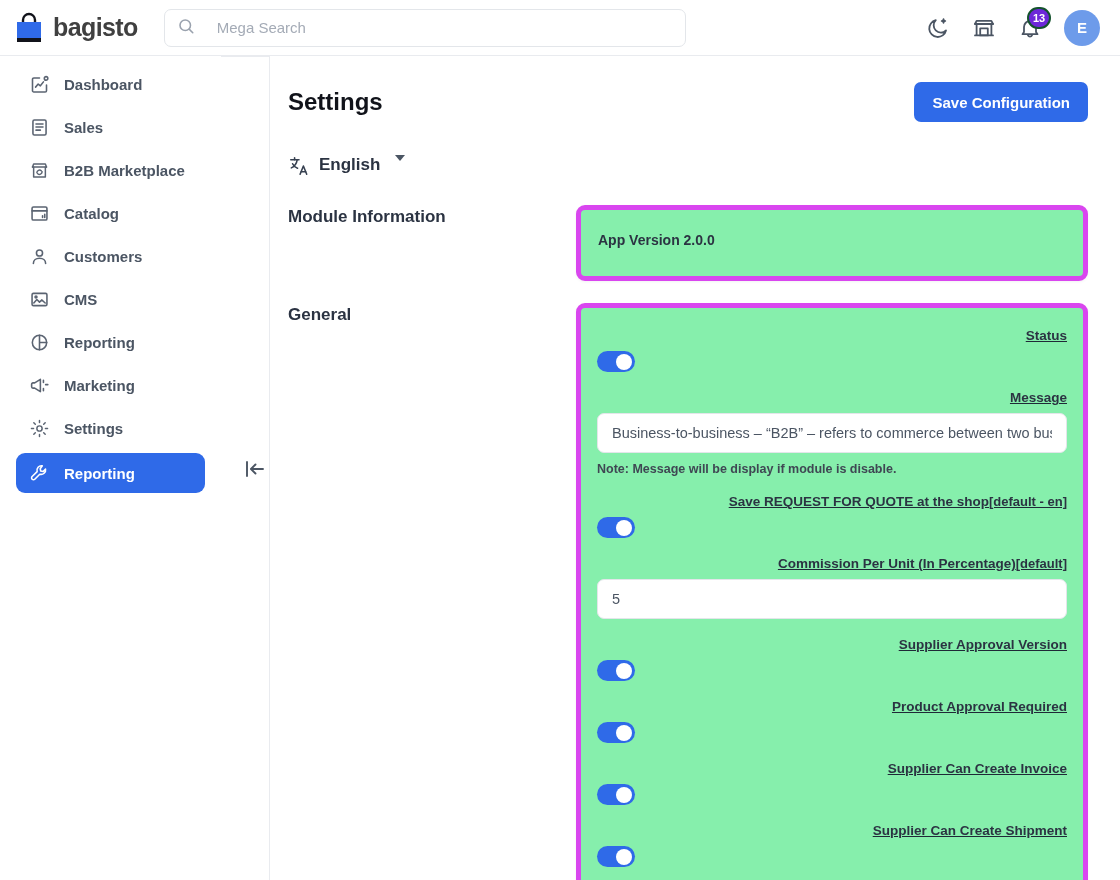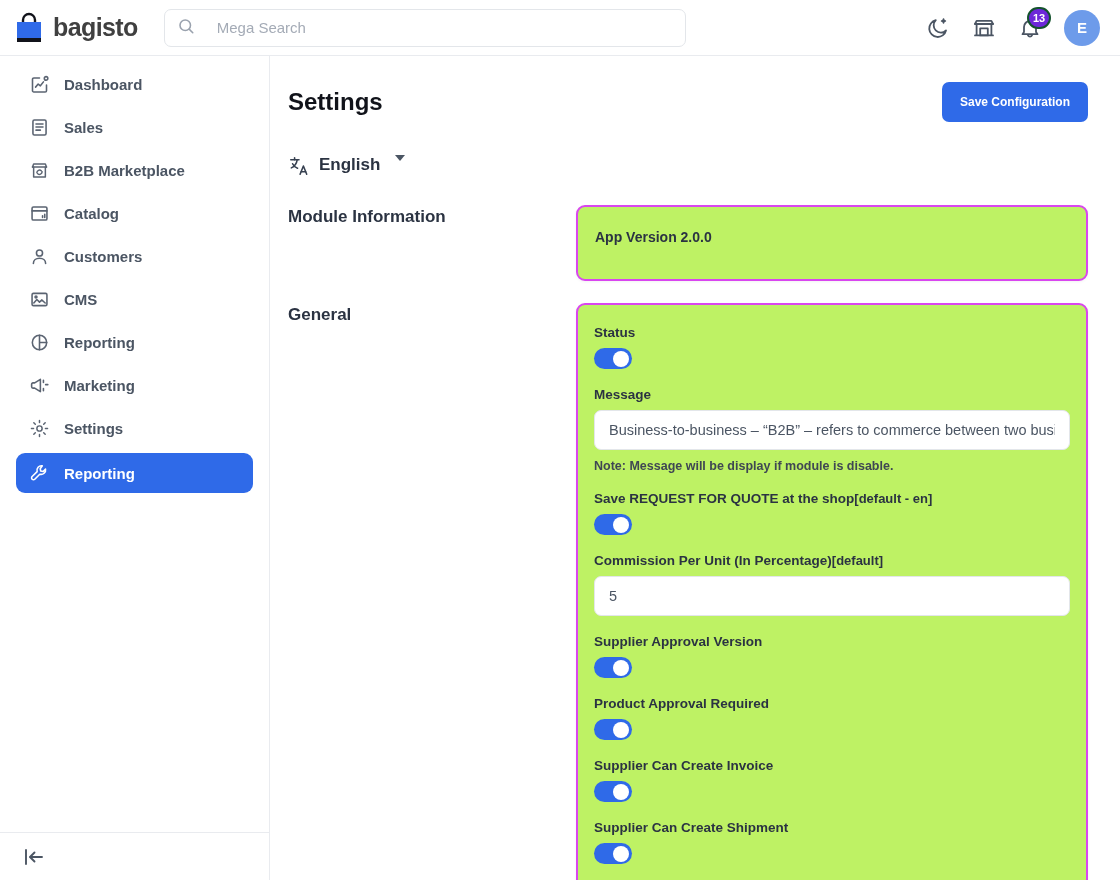--- a/index.html
+++ b/index.html
@@ -87,21 +87,20 @@
   }
 
   
   .body { display: flex; flex: 1 1 auto; min-height: 0; }
 
   .sidebar {
     width: 270px;
     flex: 0 0 270px;
     border-right: 1px solid #e9ebef;
     display: flex;
-    flex-direction: column;
     background: #fff;
     position: relative;
   }
   .nav { padding: 10px 16px 0 16px; flex: 1 1 auto; }
   .nav-item {
     display: flex;
     align-items: center;
     gap: 14px;
     height: 36px;
     padding: 0 13px;
@@ -136,21 +135,21 @@
   .page-head {
     display: flex; align-items: flex-start; justify-content: space-between;
     padding-left: 0;
   }
   .page-title { font-size: 24px; font-weight: 700; color: #11131a; padding-top: 6px; }
   .save-btn {
     background: #2f6ae8;
     color: #fff;
     border: none;
     border-radius: 7px;
-    font-size: 12px;
+    font-size: 15px;
     font-weight: 700;
     font-family: "Liberation Sans", sans-serif;
     padding: 1px 18px;
     height: 40px;
     cursor: pointer;
   }
 
   .lang-row { display: flex; gap: 9px; margin-top: 33px; cursor: pointer; }
   .lang-icon { width: 22px; height: 22px; color: #374151; display:block; }
   .lang-label { font-size: 17px; font-weight: 700; color: #2b3342; }
@@ -167,32 +166,32 @@
   .section-title {
     width: 288px;
     flex: 0 0 288px;
     font-size: 17px;
     font-weight: 700;
     color: #2b3342;
     padding-top: 2px;
   }
   .card {
     flex: 1 1 auto;
-    background: #bef264;
-    border: 2px solid #d946ef;
+    background: #86efac;
+    border: 5px solid #d946ef;
     border-radius: 9px;
     box-shadow: 0 1px 3px rgba(16,24,40,0.05);
     padding: 20px 16px 22px 16px;
   }
   .card.info { min-height: 76px; padding-top: 22px; }
   .info-text { font-size: 14px; font-weight: 600; color: #2b3342; padding-left: 1px; }
 
   .field { margin-bottom: 18px; }
   .field:last-child { margin-bottom: 0; }
-  .field-head { display: flex; align-items: baseline; justify-content: flex-start; }
+  .field-head { display: flex; align-items: baseline; justify-content: flex-end; text-decoration: underline; }
   .field-label { font-size: 13.5px; font-weight: 700; color: #2b3342; }
   .field-tag { font-size: 13px; font-weight: 700; color: #2b3342; white-space: nowrap; }
 
   .toggle {
     margin-top: 8px;
     width: 38px; height: 21px;
     border-radius: 11px;
     background: #2f6ae8;
     position: relative;
     cursor: pointer;

